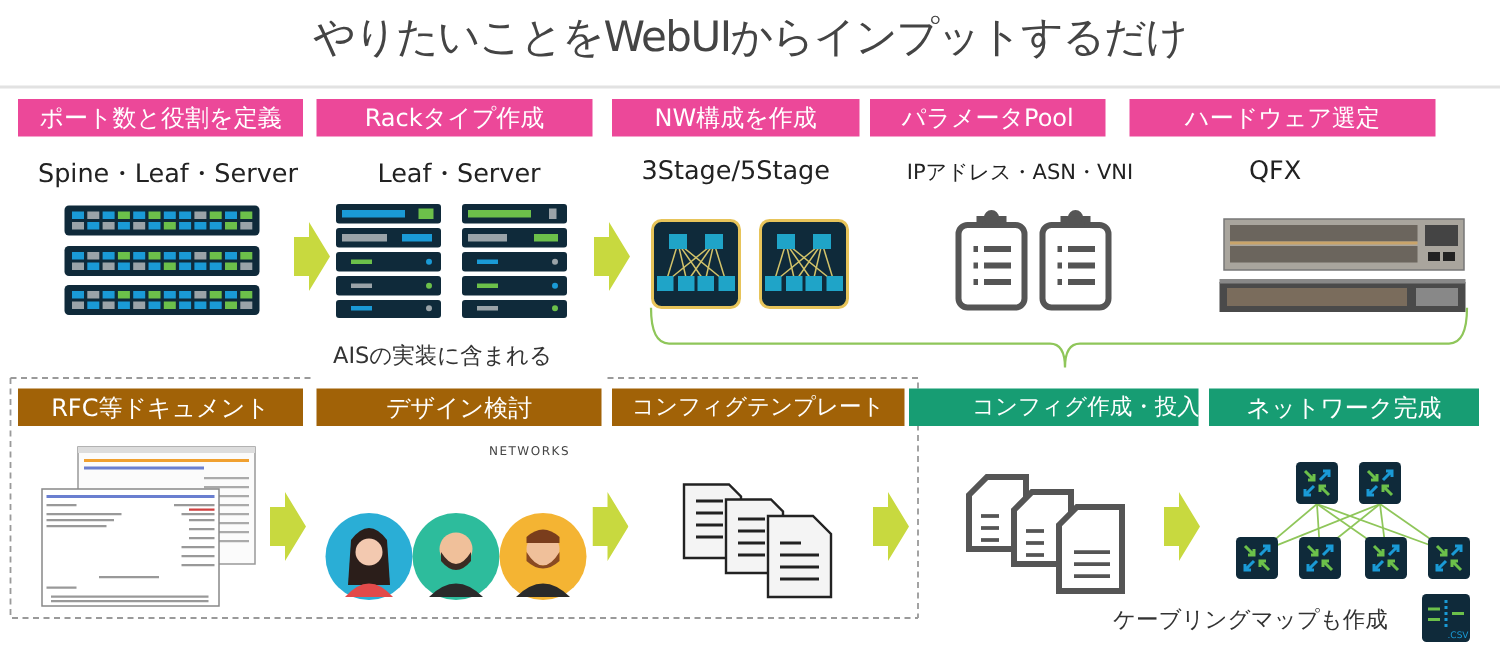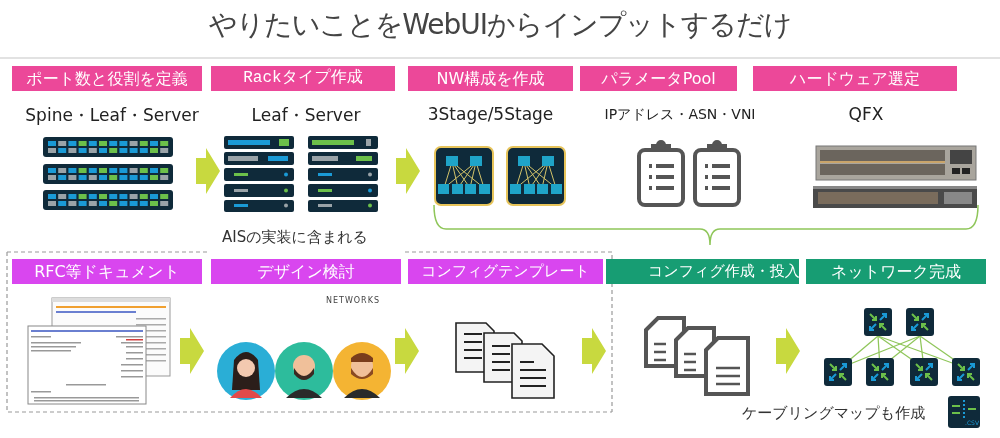--- a/index.html
+++ b/index.html
@@ -2,44 +2,44 @@
 <html><head>
 <meta charset="utf-8">
 <style>
   * { box-sizing: border-box; margin: 0; padding: 0; }
   body { width: 1000px; height: 438px; background: #ffffff; font-family: "DejaVu Sans", "Liberation Sans", sans-serif; position: relative; overflow: hidden; color: #333; }
   .abs { position: absolute; }
   .title { left: 0; top: 6px; width: 1000px; text-align: center; font-size: 28px; color: #444; letter-spacing: -1px; }
   .title-rule { left: 0; top: 57px; width: 1000px; height: 2px; background: #e2e2e2; }
   .label { height: 25px; color: #fff; font-size: 16px; line-height: 25px; text-align: center; white-space: nowrap; overflow: hidden; }
   .lbl-green { background: #ec4899; }
-  .lbl-teal { background: #d946ef; }
+  .lbl-teal { background: #a16207; }
   .lbl-emerald { background: #179d73; }
   .sub { font-size: 17px; color: #222; text-align: center; white-space: nowrap; }
   .sub.small { font-size: 14px; }
   .note { font-size: 15px; color: #333; white-space: nowrap; }
 </style>
 </head>
 <body>
 
 <div class="abs title">やりたいことをWebUIからインプットするだけ</div>
 <div class="abs title-rule"></div>
 
 <div class="abs label lbl-green" style="left:12px;top:66px;width:190px;">ポート数と役割を定義</div>
-<div class="abs label lbl-green" style="left:211px;top:66px;width:184px;font-family:Liberation Mono, monospace;">Rackタイプ作成</div>
+<div class="abs label lbl-green" style="left:211px;top:66px;width:184px;">Rackタイプ作成</div>
 <div class="abs label lbl-green" style="left:408px;top:66px;width:165px;">NW構成を作成</div>
 <div class="abs label lbl-green" style="left:580px;top:66px;width:157px;">パラメータPool</div>
 
 <div class="abs label lbl-green" style="left:753px;top:66px;width:204px;">ハードウェア選定</div>
 
 <div class="abs sub" style="left:12px;top:104px;width:200px;">Spine・Leaf・Server</div>
 <div class="abs sub" style="left:211px;top:104px;width:190px;">Leaf・Server</div>
 <div class="abs sub" style="left:408px;top:104px;width:165px;">3Stage/5Stage</div>
 <div class="abs sub small" style="left:580px;top:106px;width:200px;">IPアドレス・ASN・VNI</div>
-<div class="abs sub" style="left:734px;top:104px;width:232px;padding-left:32px;">QFX</div>
+<div class="abs sub" style="left:718px;top:104px;width:232px;padding-left:32px;">QFX</div>
 
 <svg class="abs" style="left:42px;top:136px;" width="132" height="76">
   <g id="sw-row">
     <rect x="1" y="1" width="130" height="20" rx="3" fill="#0f2a3a"></rect>
   </g>
   <rect x="1" y="28" width="130" height="20" rx="3" fill="#0f2a3a"></rect>
   <rect x="1" y="54" width="130" height="20" rx="3" fill="#0f2a3a"></rect>
   <g id="ports">
       <rect x="6" y="5" width="8" height="5" fill="#1a9ad6"></rect>
       <rect x="6" y="12" width="8" height="5" fill="#9aa3a8"></rect>

